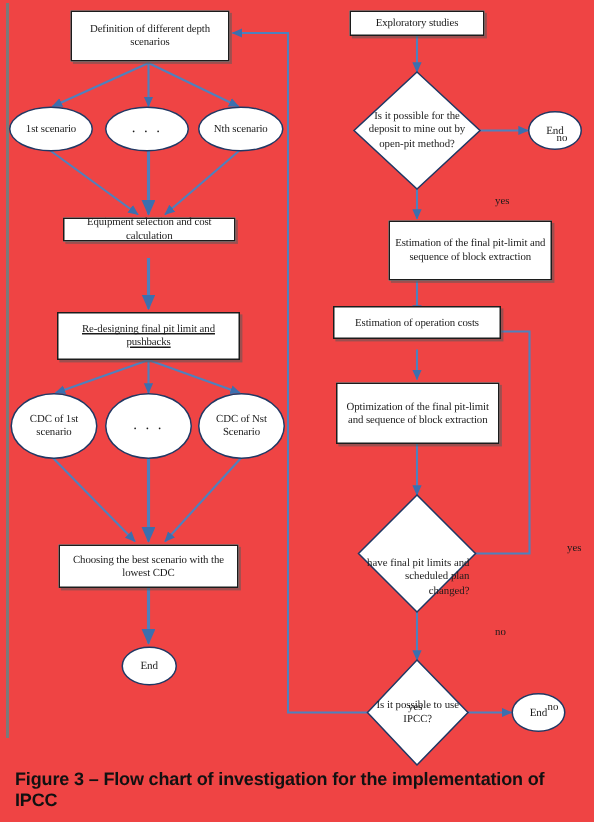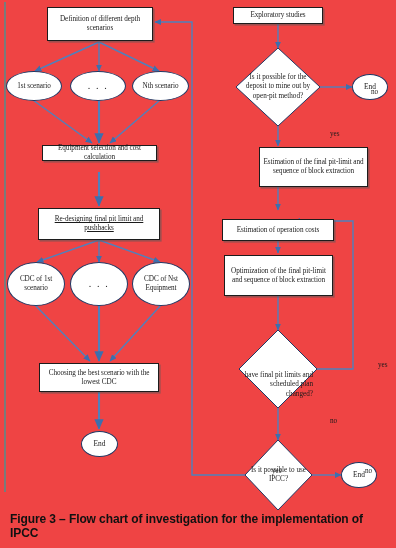--- a/index.html
+++ b/index.html
@@ -188,21 +188,21 @@
 
   <div class="node ellipse" style="left:7px; top:262px; width:58px; height:44px;">
     <span>CDC of 1st scenario</span>
   </div>
 
   <div class="node ellipse" style="left:70px; top:262px; width:58px; height:44px;">
     <span class="dots">. . .</span>
   </div>
 
   <div class="node ellipse" style="left:132px; top:262px; width:58px; height:44px;">
-    <span>CDC of Nst Equipment</span>
+    <span>CDC of Nst Scenario</span>
   </div>
 
   <div class="node box" style="left:39px; top:363px; width:120px; height:29px;">
     <span>Choosing the best scenario with the lowest CDC</span>
   </div>
 
   <div class="node term" style="left:81px; top:431px; width:37px; height:26px;">
     <span>End</span>
   </div>
 
@@ -215,21 +215,21 @@
   </div>
 
   <div class="node term" style="left:352px; top:74px; width:36px; height:26px;">
     <span>End</span>
   </div>
 
   <div class="node box" style="left:224px; top:147px; width:109px; height:40px;margin-left:35px;">
     <span>Estimation of the final pit-limit and sequence of block extraction</span>
   </div>
 
-  <div class="node box" style="left:222px; top:219px; width:112px; height:22px;">
+  <div class="node box" style="left:222px; top:204px; width:112px; height:22px;">
     <span>Estimation of operation costs</span>
   </div>
 
   <div class="node box" style="left:224px; top:255px; width:109px; height:41px;">
     <span>Optimization of the final pit-limit and sequence of block extraction</span>
   </div>
 
   <div class="diamond-label" style="left:243px; top:356px; width:70px; height:58px;text-align:right;">
     <span>have final pit limits and scheduled plan changed?</span>
   </div>

